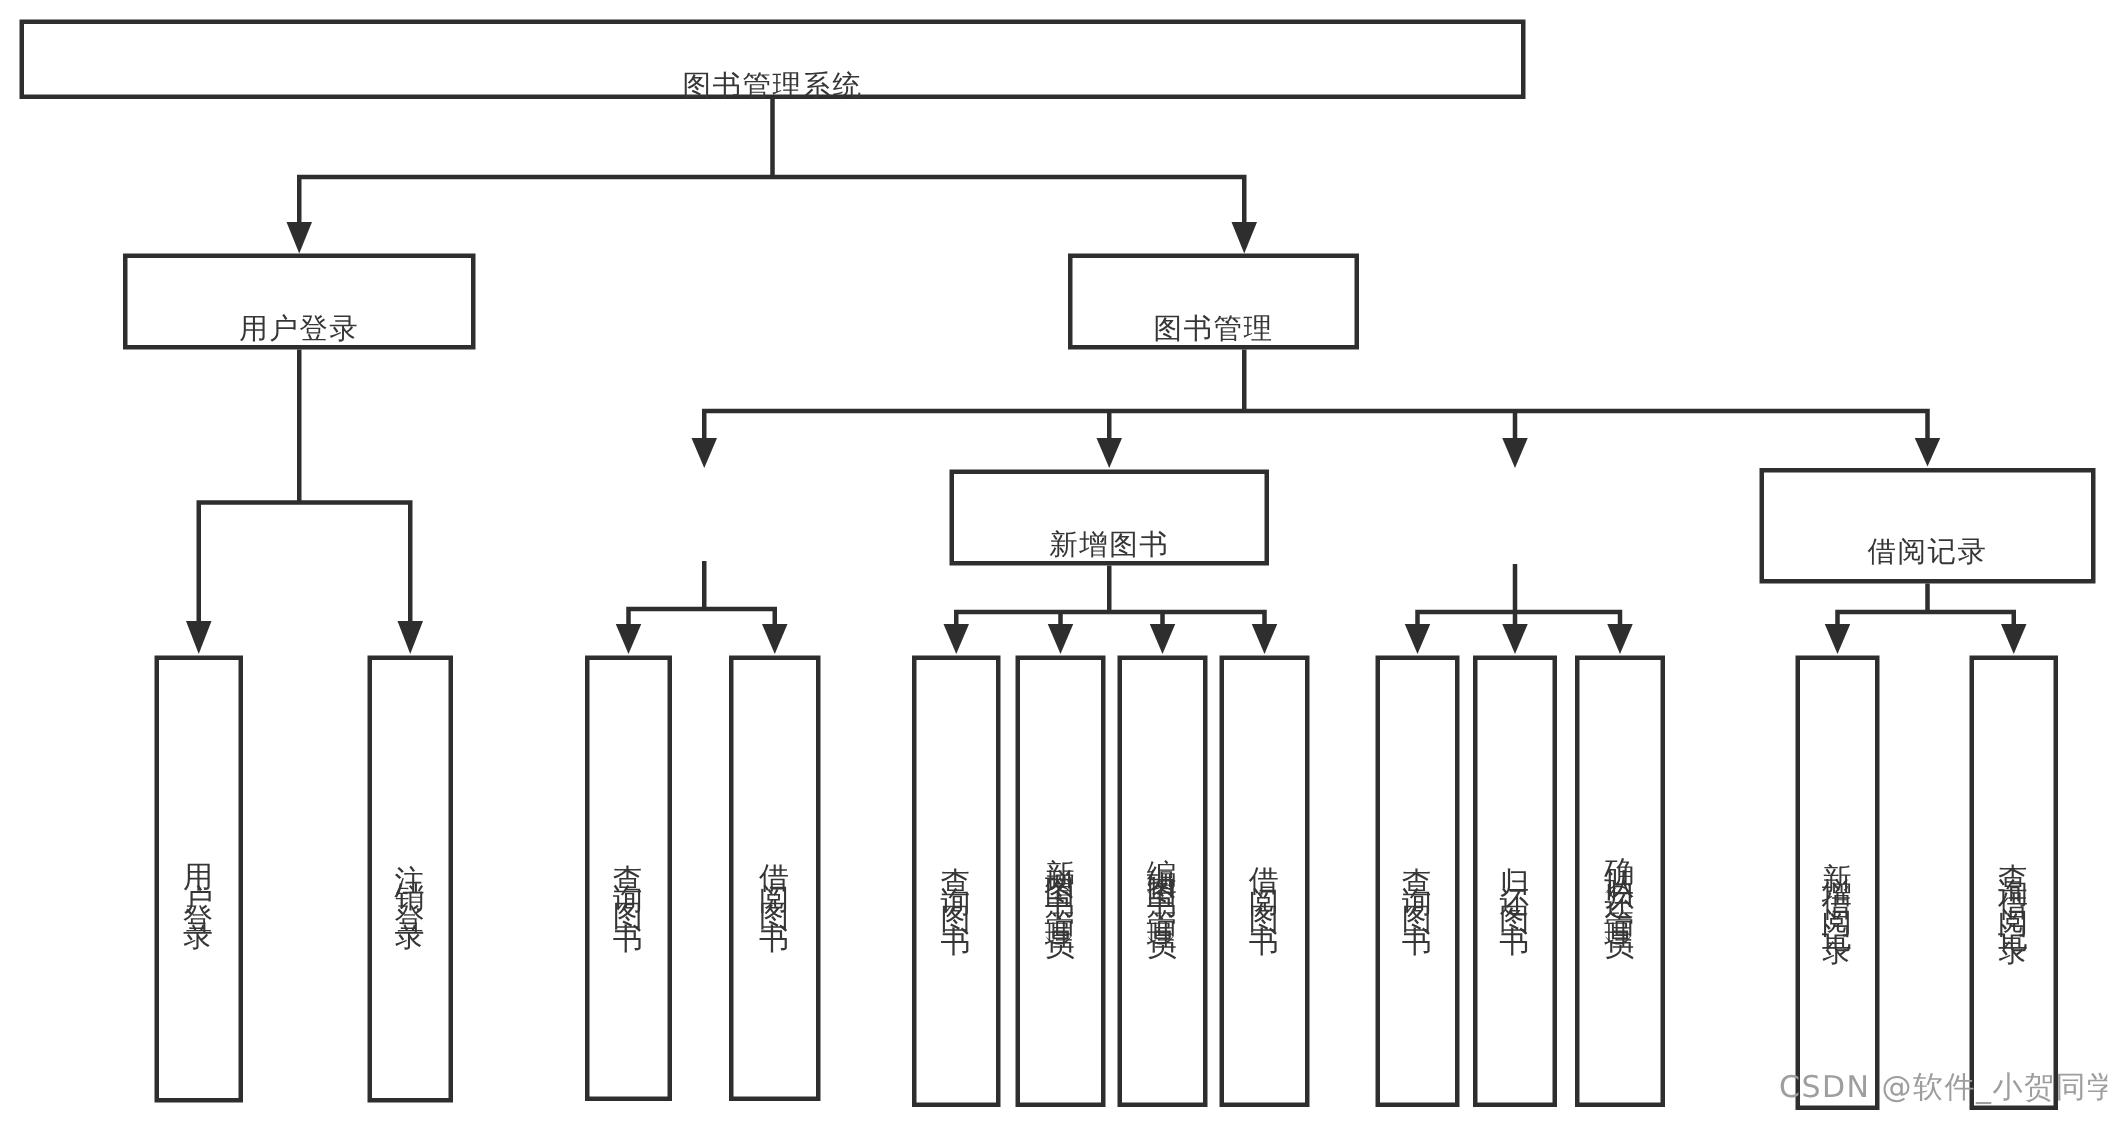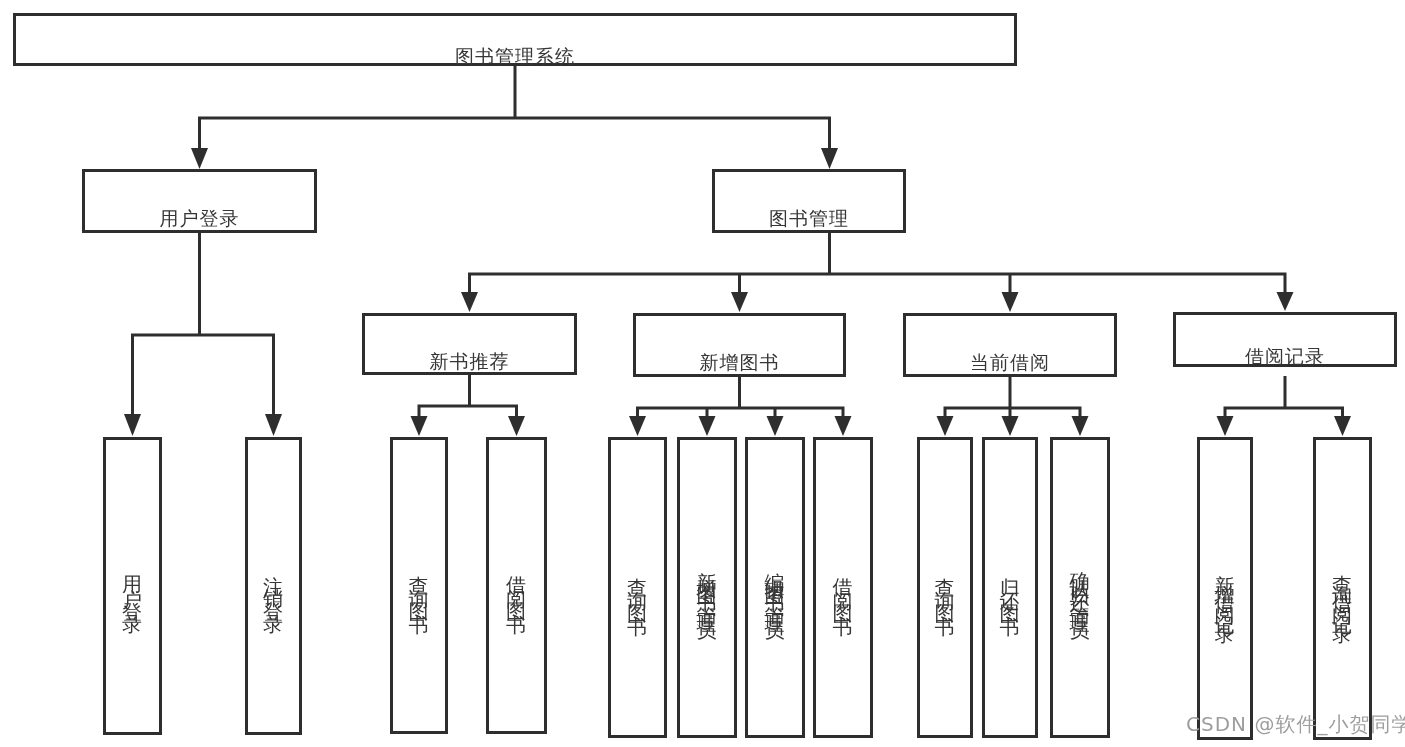--- a/index.html
+++ b/index.html
@@ -106,30 +106,24 @@
     <span class="hlabel">图书管理系统</span>
   </div>
 
   <div class="box" style="left:82px;top:169px;width:235px;height:64px">
     <span class="hlabel">用户登录</span>
   </div>
   <div class="box" style="left:712px;top:169px;width:194px;height:64px">
     <span class="hlabel">图书管理</span>
   </div>
 
-  <div class="box" style="left:362px;top:313px;width:215px;height:62px">
-    <span class="hlabel">新书推荐</span>
-  </div>
   <div class="box" style="left:633px;top:313px;width:213px;height:64px">
     <span class="hlabel">新增图书</span>
   </div>
-  <div class="box" style="left:903px;top:313px;width:214px;height:64px">
-    <span class="hlabel">当前借阅</span>
-  </div>
-  <div class="box" style="left:1173px;top:312px;width:224px;height:55px">
+  <div class="box" style="left:1173px;top:312px;width:224px;height:77px">
     <span class="hlabel">借阅记录</span>
   </div>
 
   <div class="box" style="left:103px;top:437px;width:59px;height:298px">
     <span class="vlabel sp4">用户登录</span>
   </div>
   <div class="box" style="left:245px;top:437px;width:57px;height:298px">
     <span class="vlabel sp4">注销登录</span>
   </div>
 

